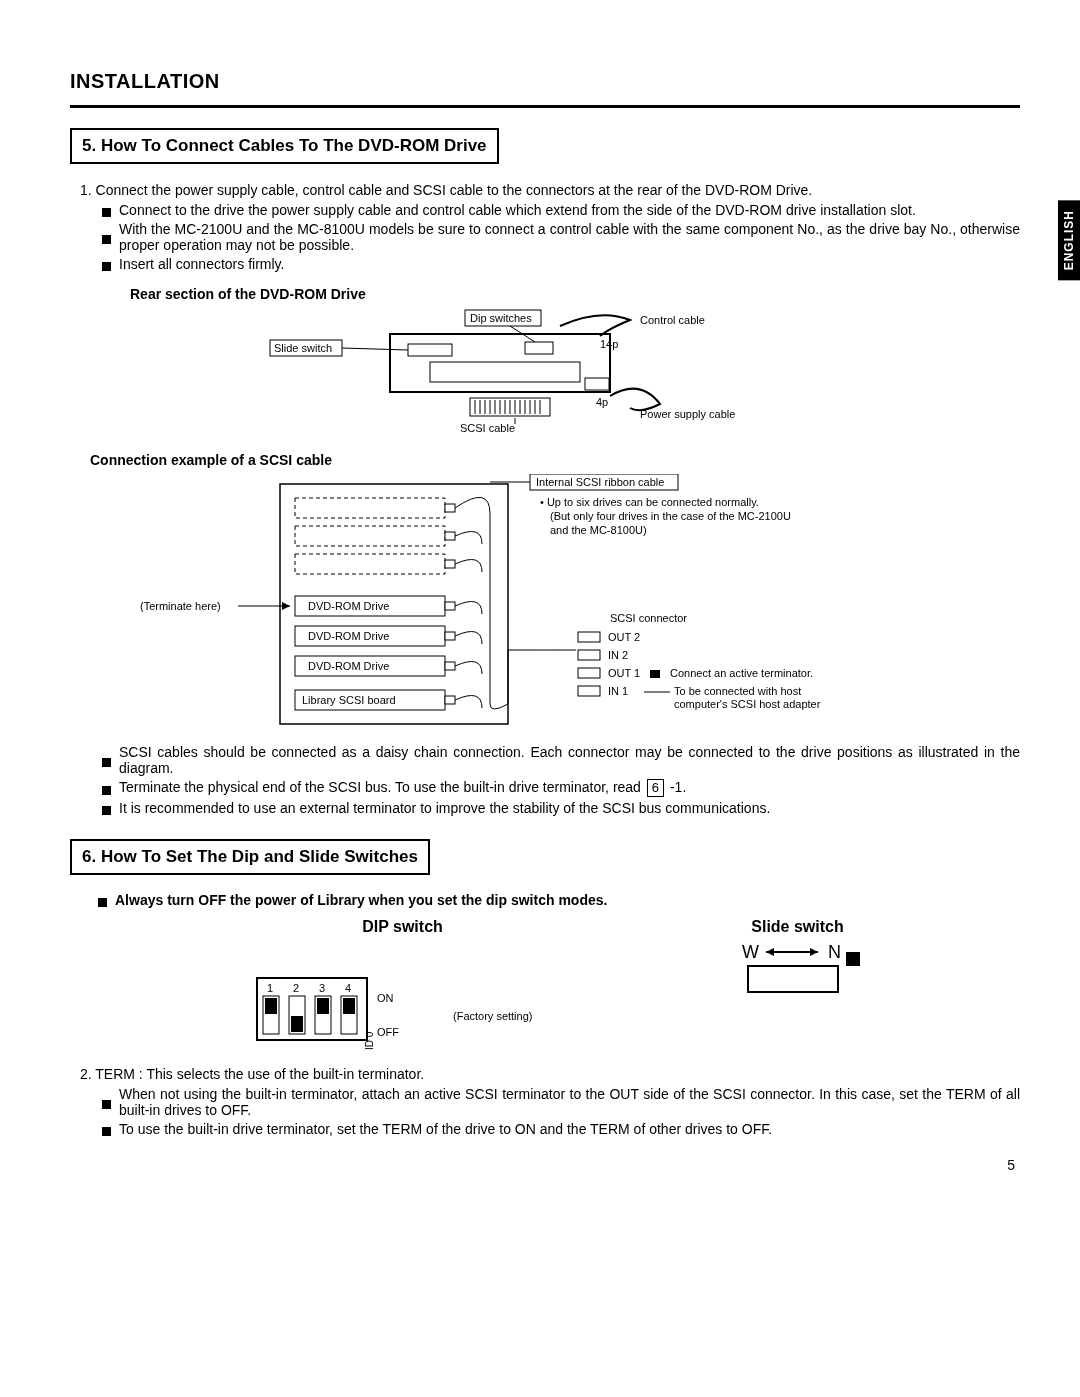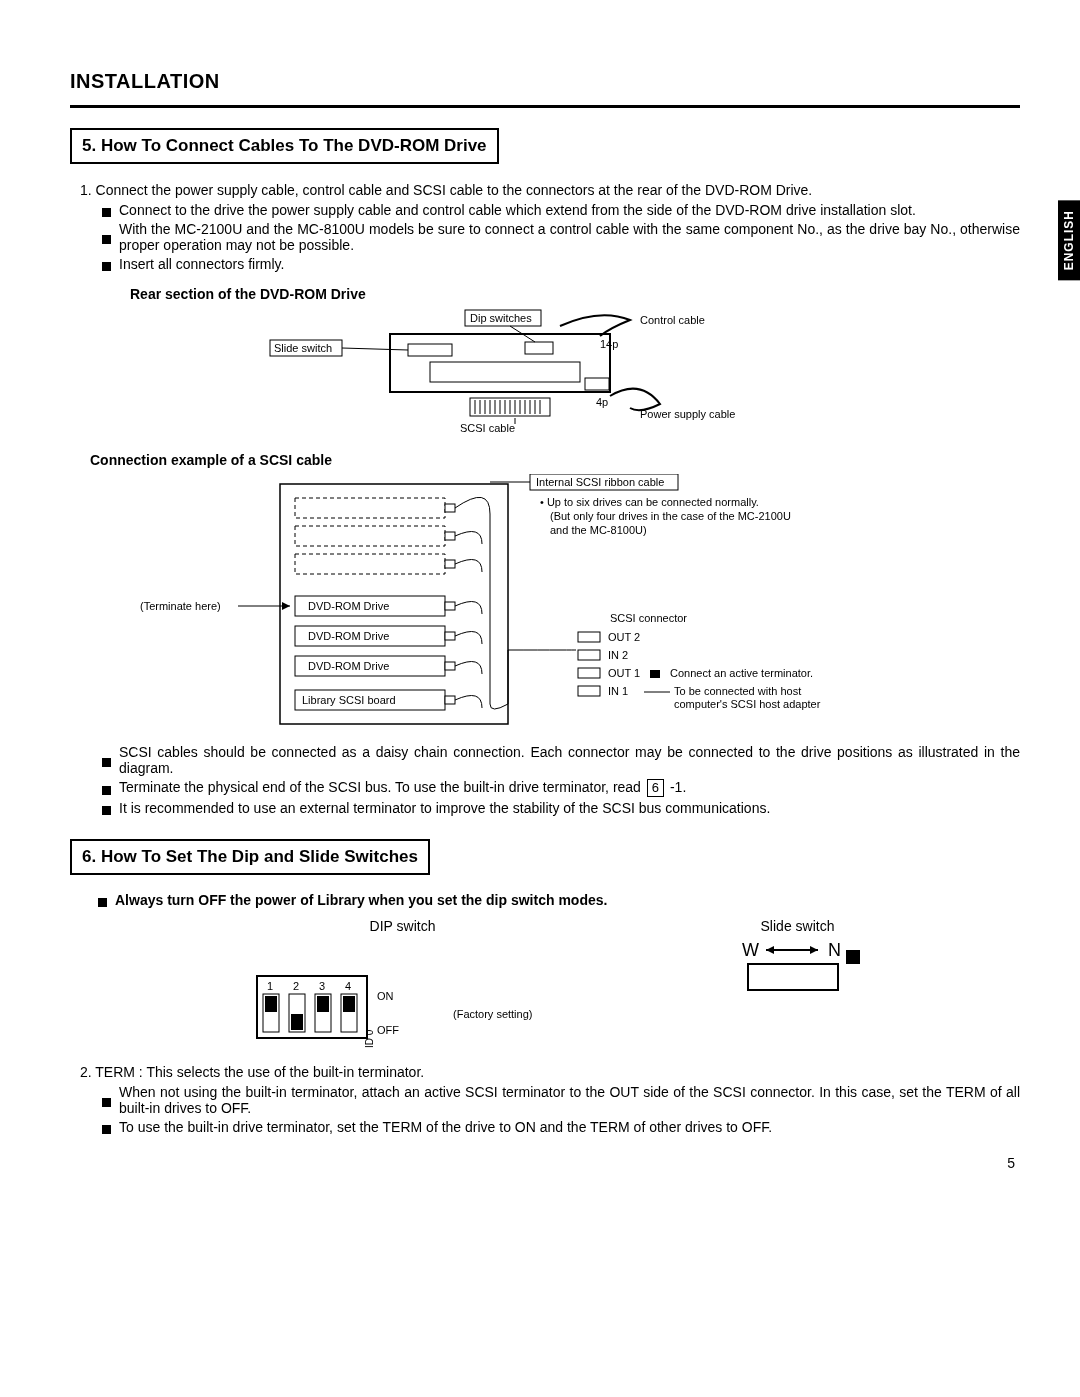--- a/index.html
+++ b/index.html
@@ -77,21 +77,21 @@
   .subhead {
     font-weight: bold;
     font-size: 14px;
     margin: 14px 0 6px 60px;
   }
   .diagram {
     margin: 0 60px 10px 60px;
   }
   svg { display: block; }
   .label { font-size: 11px; }
-  .dip-title { font-weight: normal; font-size: 14px; text-align:center; }
+  .dip-title { font-weight: bold; font-size: 16px; text-align:center; }
   .page-num {
     text-align: right;
     font-size: 14px;
     margin-top: 20px;
     padding-right: 5px;
   }
   .switch-row {
     display: flex;
     justify-content: space-around;
     margin: 10px 60px 10px 100px;

